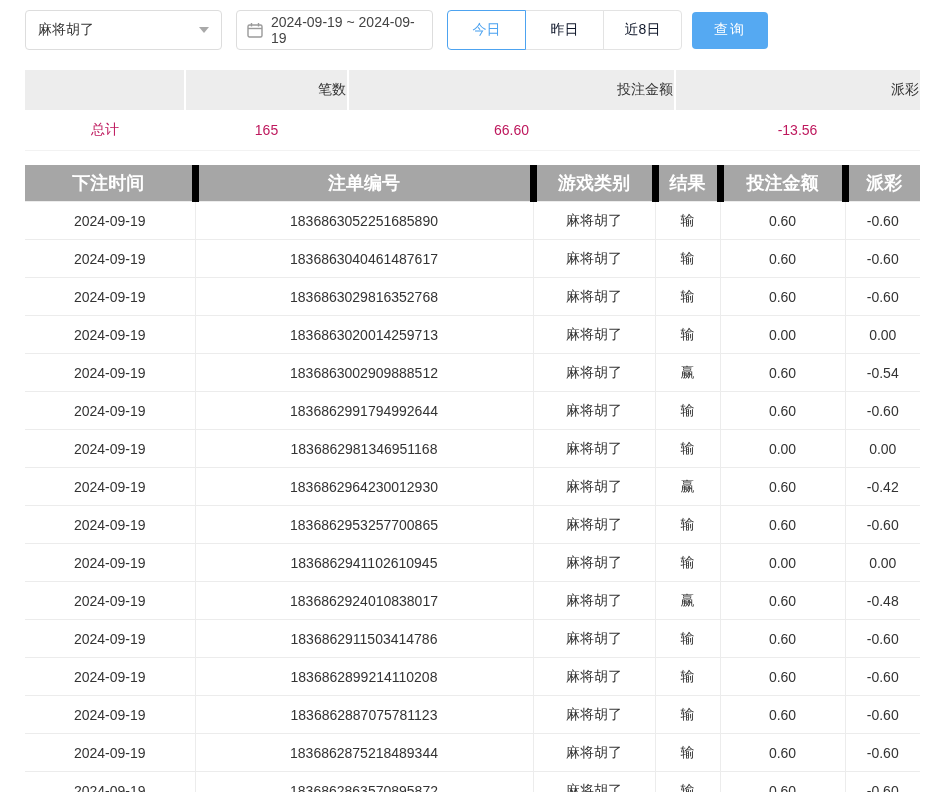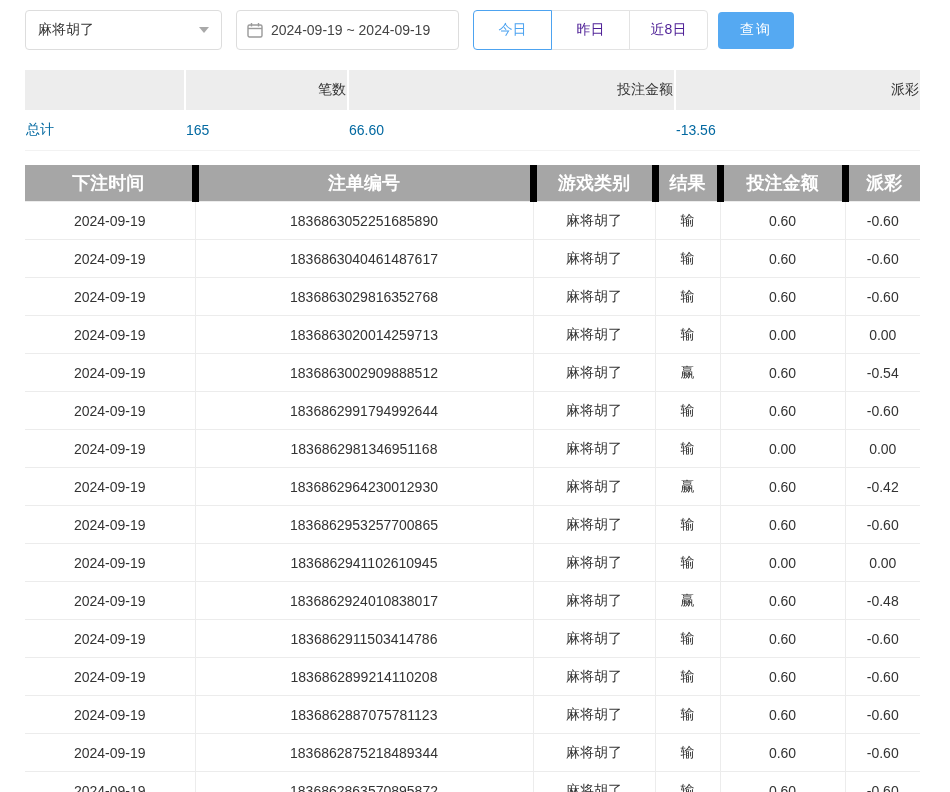--- a/index.html
+++ b/index.html
@@ -16,50 +16,50 @@
   .select {
     width:197px; height:40px; border:1px solid #ddd; border-radius:4px;
     display:flex; align-items:center; justify-content:space-between;
     padding:0 12px; font-size:14px; color:#333; background:#fff; cursor:pointer;
   }
   .caret {
     width:0; height:0; border-left:5px solid transparent;
     border-right:5px solid transparent; border-top:6px solid #a9a9a9;
   }
   .datebox {
-    width:223px; height:40px; border:1px solid #ddd; border-radius:4px;
+    width:197px; height:40px; border:1px solid #ddd; border-radius:4px;
     display:flex; align-items:center; gap:8px; padding:0 10px;
     font-size:14px; color:#444; margin-left:14px; background:#fff;
   }
   .cal-icon { width:16px; height:16px; flex:0 0 16px; }
   .quick-group { display:flex; margin-left:14px; }
   .quick {
     width:79px; height:40px; background:#fff; border:1px solid #e3e3e3;
-    color:#4c1d95; font-size:14px; margin-left:-1px; cursor:pointer;
+    color:#0f172a; font-size:14px; margin-left:-1px; cursor:pointer;
     font-family:inherit; position:relative;
   }
   .quick:first-child { border-radius:4px 0 0 4px; margin-left:0; }
   .quick:last-child { border-radius:0 4px 4px 0; }
   .quick.active { border-color:#4da3f0; color:#4da3f0; z-index:2; }
   .search-btn {
     width:76px; height:37px; margin-left:10px; border:none; border-radius:4px;
     background:#55a9f2; color:#fff; font-size:14px; cursor:pointer;
     font-family:inherit; letter-spacing:2px;
   }
 
   
   table { border-collapse:collapse; table-layout:fixed; }
   .summary { width:895px; margin:20px 25px 0 25px; font-size:14px; }
   .summary th {
     background:#ededed; height:40px; font-weight:400; color:#333;
     text-align:center;
   }
   .summary th + th { border-left:2px solid #fff;text-align:right; }
   .summary td {
-    height:40px; text-align:left; color:#0369a1;
+    height:40px; text-align:center; color:#be185d;
     border-bottom:1px solid #f2f2f2;
   }
   .summary col.c1 { width:160px; }
   .summary col.c2 { width:163px; }
   .summary col.c3 { width:327px; }
   .summary col.c4 { width:245px; }
 
   
   .records { width:895px; margin:14px 25px 0 25px; font-size:14px; }
   .records thead th {

